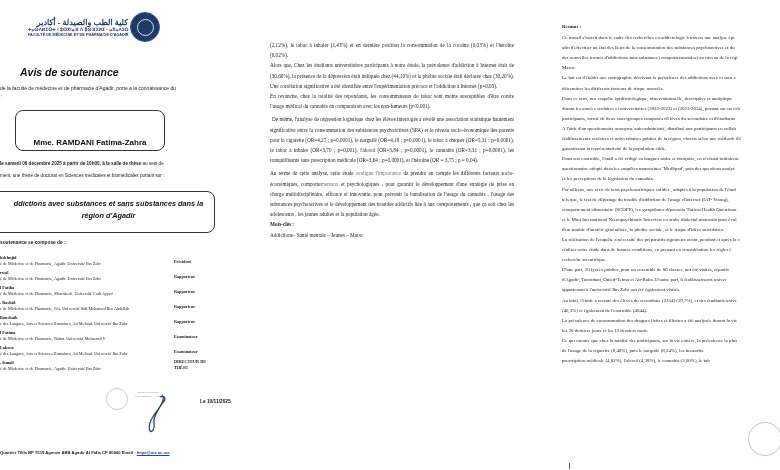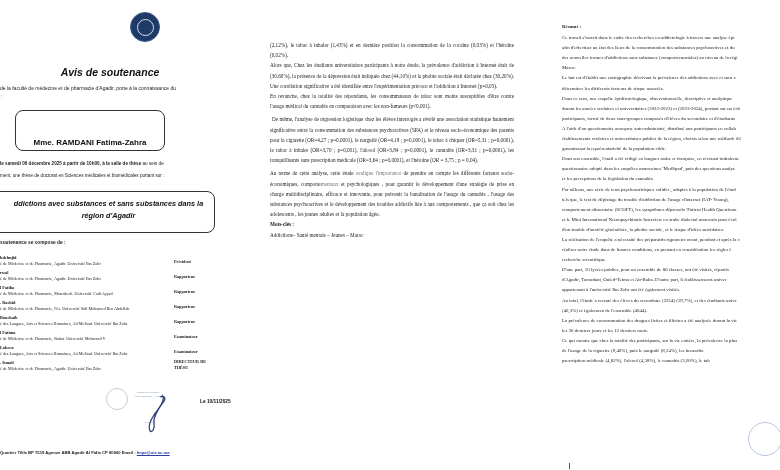--- a/index.html
+++ b/index.html
@@ -13,21 +13,21 @@
 
   
   .logo-row { position: absolute; top: 12px; left: 28px; width: 150px; height: 44px; }
   .logo-text { position: absolute; left: 0; top: 6px; width: 100px; font-family: "Liberation Sans", sans-serif; color: #1f3a6b; }
   .logo-ar { font-size: 8px; font-weight: bold; text-align: right; line-height: 9px; direction: rtl; }
   .logo-lat { font-size: 4.5px; font-weight: bold; line-height: 6px; letter-spacing: 0.1px; white-space: nowrap; }
   .logo-fr { font-size: 3.8px; font-weight: bold; line-height: 5px; white-space: nowrap; }
   .logo-emblem { position: absolute; left: 102px; top: 0; width: 30px; height: 30px; border-radius: 50%; background: #1e3a66; border: 1.5px solid #3b5b8c; }
   .logo-emblem::after { content: ""; position: absolute; left: 6px; top: 6px; width: 15px; height: 15px; border-radius: 50%; border: 1px solid #d8e0ee; }
 
-  .avis-title { position: absolute; top: 66px; left: 30px; width: 160px; text-align: center; font-family: "Liberation Sans", sans-serif; font-style: italic; font-weight: bold; font-size: 10.5px; color: #111; }
+  .avis-title { position: absolute; top: 66px; left: 20px; width: 160px; text-align: left; font-family: "Liberation Sans", sans-serif; font-style: italic; font-weight: bold; font-size: 10.5px; color: #111; }
   .intro-line { position: absolute; top: 85px; left: 0; width: 250px; font-family: "Liberation Sans", sans-serif; font-size: 5px; color: #222; white-space: nowrap; }
   .intro-colon { position: absolute; top: 93px; left: 1px; font-family: "Liberation Sans", sans-serif; font-size: 5px; }
 
   .name-box { position: absolute; top: 110px; left: 15px; width: 150px; height: 41px; border: 1.2px solid #333; border-radius: 8px; display: flex; align-items: center; justify-content: center; }
   .name-text { font-family: "Liberation Sans", sans-serif; font-weight: bold; font-size: 8px; color: #111; margin-top: 24px; }
 
   .date-line { position: absolute; left: 0; width: 255px; font-family: "Liberation Sans", sans-serif; font-size: 4.6px; color: #222; white-space: nowrap; }
   .date-line b { font-weight: bold; }
 
   .topic-box { position: absolute; top: 191px; left: -10px; width: 225px; height: 42px; border: 1.2px solid #333; border-radius: 8px; text-align: center; padding-top: 6px; }
@@ -61,20 +61,25 @@
   .right-body p { margin: 0; overflow: visible; }
   .right-body .title { font-weight: bold; margin-bottom: 1px; }
   .right-stamp { position: absolute; top: 422px; left: 748px; width: 34px; height: 34px; border: 1px solid #b7c6df; border-radius: 50%; }
   .right-mark { position: absolute; top: 463px; left: 569px; width: 1px; height: 6px; background: #555; }
 </style>
 </head>
 <body>
 
 <div class="page" id="page-left">
   <div class="logo-row">
+    <div class="logo-text">
+      <div class="logo-ar">كلية الطب والصيدلة - أكادير</div>
+      <div class="logo-lat">ⵜⴰⵙⴷⵍⵉⵙⵜ ⵏ ⵓⵙⴳⵏⴰⴼ ⴷ ⵓⵙⴼⵉⵍⵉ - ⴰⴳⴰⴷⵉⵔ</div>
+      <div class="logo-fr">FACULTÉ DE MÉDECINE ET DE PHARMACIE D'AGADIR</div>
+    </div>
     <div class="logo-emblem"></div>
   </div>
 
   <div class="avis-title">Avis de soutenance</div>
   <div class="intro-line">de la faculté de médecine et de pharmacie d'Agadir, porte à la connaissance du</div>
   <div class="intro-colon">:</div>
 
   <div class="name-box">
     <span class="name-text">Mme. RAMDANI Fatima-Zahra</span>
   </div>

